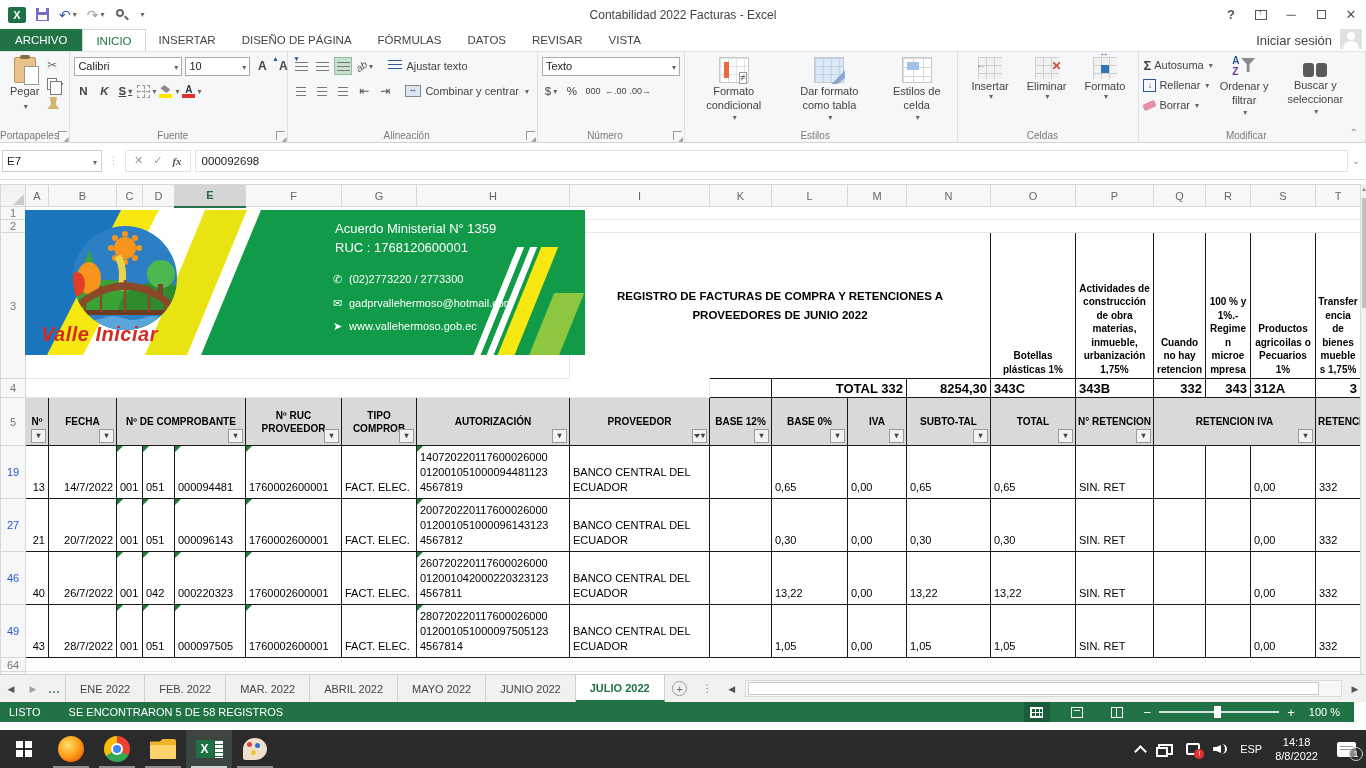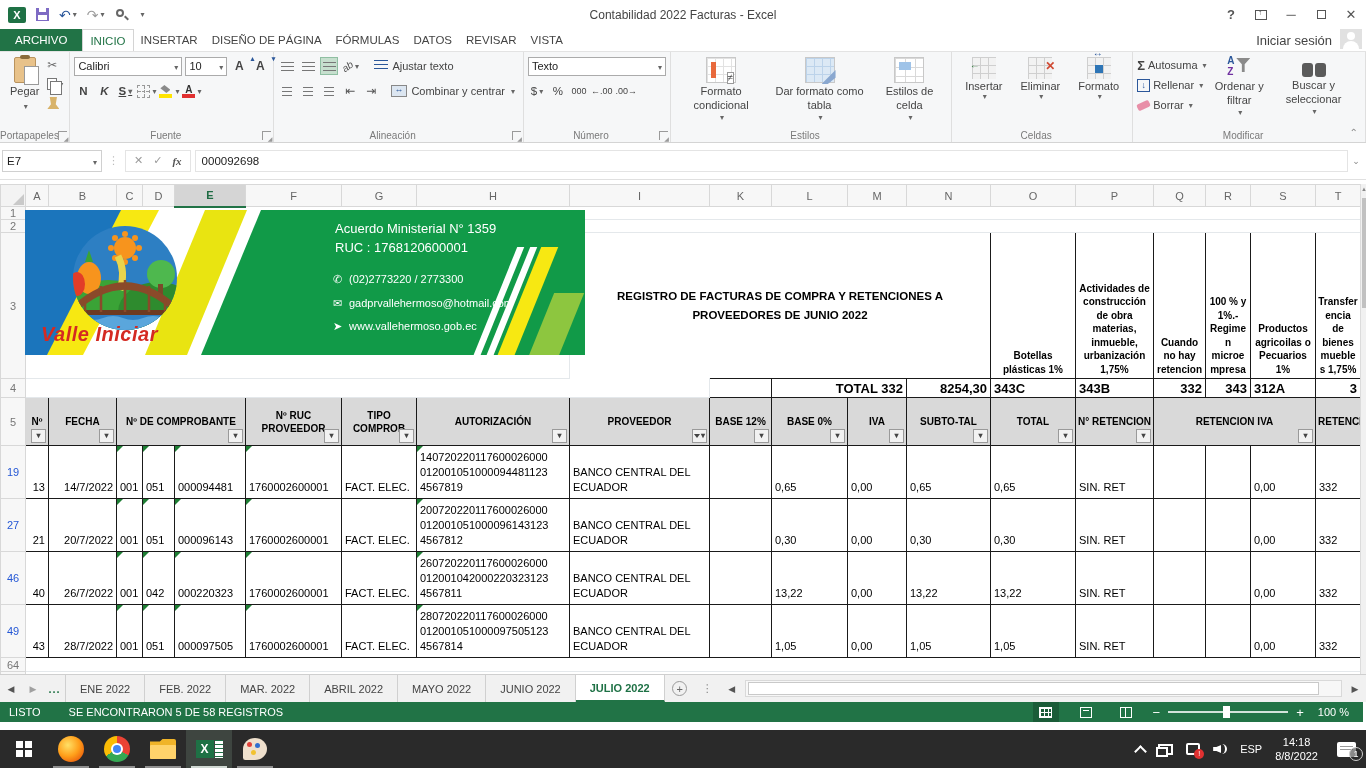--- a/index.html
+++ b/index.html
@@ -26,21 +26,21 @@
   .wc.help::after { content:"?"; font-weight:bold; }
   .wc.ribopt i { width:12px; height:10px; border:1px solid #555; position:relative; display:block; }
   .wc.ribopt i::after { content:"↑"; position:absolute; left:2px; top:-3px; font-size:8px; }
   .wc.min::after { content:"─"; }
   .wc.restore i { width:9px; height:9px; border:1px solid #555; display:block; position:relative; background:#fff; }
   .wc.restore i::before { content:""; position:absolute; left:2px; top:-4px; width:9px; height:9px; border:1px solid #555; z-index:-1; }
   .wc.close::after { content:"✕"; }
 
   
   .tabsrow { position:absolute; top:29px; left:0; right:0; height:22px; background:#fff; display:flex; align-items:stretch; }
-  .rtab { padding:0 7px; font-size:11.5px; color:#444; display:flex; align-items:center; }
+  .rtab { padding:0 13px; font-size:11.5px; color:#444; display:flex; align-items:center; }
   .rtab.archivo { background:#217346; color:#fff; padding:0 15px; }
   .rtab.active { color:#217346; border:1px solid #d4d4d4; border-bottom:none; background:#fff; font-weight:normal; }
   .signin { margin-left:auto; font-size:13px; color:#444; display:flex; align-items:center; }
   .avatar { width:22px; height:20px; background:#e1e1e1; margin:0 4px 0 8px; position:relative; overflow:hidden; }
   .avatar::before { content:""; position:absolute; left:7px; top:3px; width:8px; height:8px; border-radius:50%; background:#fff; }
   .avatar::after { content:""; position:absolute; left:3px; top:12px; width:16px; height:10px; border-radius:8px 8px 0 0; background:#fff; }
 
   
   .ribbon { position:absolute; top:51px; left:0; right:0; height:92px; background:#f6f7f8; border-bottom:1px solid #d4d4d4; border-top:1px solid #e3e3e3; display:flex; }
   .rgroup { position:relative; border-right:1px solid #dfdfdf; padding:3px 4px 14px 4px; display:flex; }
@@ -177,21 +177,21 @@
   .tellip { width:22px; display:flex; align-items:center; justify-content:center; color:#217346; font-weight:bold; letter-spacing:1px; border-right:1px solid #d0d0d0; }
   .stab { padding:0 14px; display:flex; align-items:center; border-right:1px solid #d0d0d0; white-space:nowrap; }
   .stab.active { background:#fff; color:#1e7145; font-weight:bold; border-bottom:2px solid #217346; }
   .addsheet { width:30px; display:flex; align-items:center; justify-content:center; }
   .addsheet i { width:15px; height:15px; border:1px solid #9a9a9a; border-radius:50%; color:#666; font-size:11px; display:flex; align-items:center; justify-content:center; font-style:normal; }
   .tdots { width:26px; display:flex; align-items:center; justify-content:center; color:#888; letter-spacing:1px; }
   .hscroll { flex:1; margin:5px 2px; background:#f7f7f7; border:1px solid #d9d9d9; position:relative; }
   .hthumb { position:absolute; left:2px; top:1px; bottom:1px; width:96%; background:#fff; border:1px solid #c9c9c9; }
 
   
-  .statusbar { position:absolute; top:702px; left:0; right:3px; height:20px; background:#217346; color:#fff; display:flex; align-items:center; font-size:11px; }
+  .statusbar { position:absolute; top:702px; left:0; right:12px; height:20px; background:#217346; color:#fff; display:flex; align-items:center; font-size:11px; }
   .sb-mode { padding:0 14px 0 9px; }
   .sb-msg { padding-left:14px; }
   .sb-right { margin-left:auto; display:flex; align-items:center; gap:14px; padding-right:14px; }
   .viewbtn { width:26px; height:20px; display:flex; align-items:center; justify-content:center; }
   .viewbtn.active { background:#1a5c38; }
   .vb-grid { width:13px; height:11px; background:linear-gradient(90deg,#fff 1px,transparent 1px),linear-gradient(#fff 1px,transparent 1px),transparent; background-size:4px 4px; border:1px solid #fff; }
   .vb-page { width:12px; height:11px; border:1px solid #fff; position:relative; }
   .vb-page::before { content:""; position:absolute; left:2px; top:2px; right:2px; height:1px; background:#fff; }
   .vb-break { width:12px; height:11px; border:1px solid #fff; position:relative; }
   .vb-break::before { content:""; position:absolute; left:4px; top:0; bottom:0; width:1px; background:#fff; }
@@ -312,21 +312,21 @@
       <span class="launch"></span>
     </div>
 
     <div class="rgroup" style="width:218px;">
       <div class="fcol">
         <div class="frow">
           <span class="select" style="width:108px;">
               <span>Calibri</span>
               <span class="dd"></span>
             </span>
-          <span class="select" style="width:42px;">
+          <span class="select" style="width:65px;">
               <span>10</span>
               <span class="dd"></span>
             </span>
           <span class="tool asz up">A</span>
           <span class="tool asz dn">A</span>
         </div>
         <div class="frow">
           <span class="tool bld">N</span>
           <span class="tool itl">K</span>
           <span class="tool und dd">

